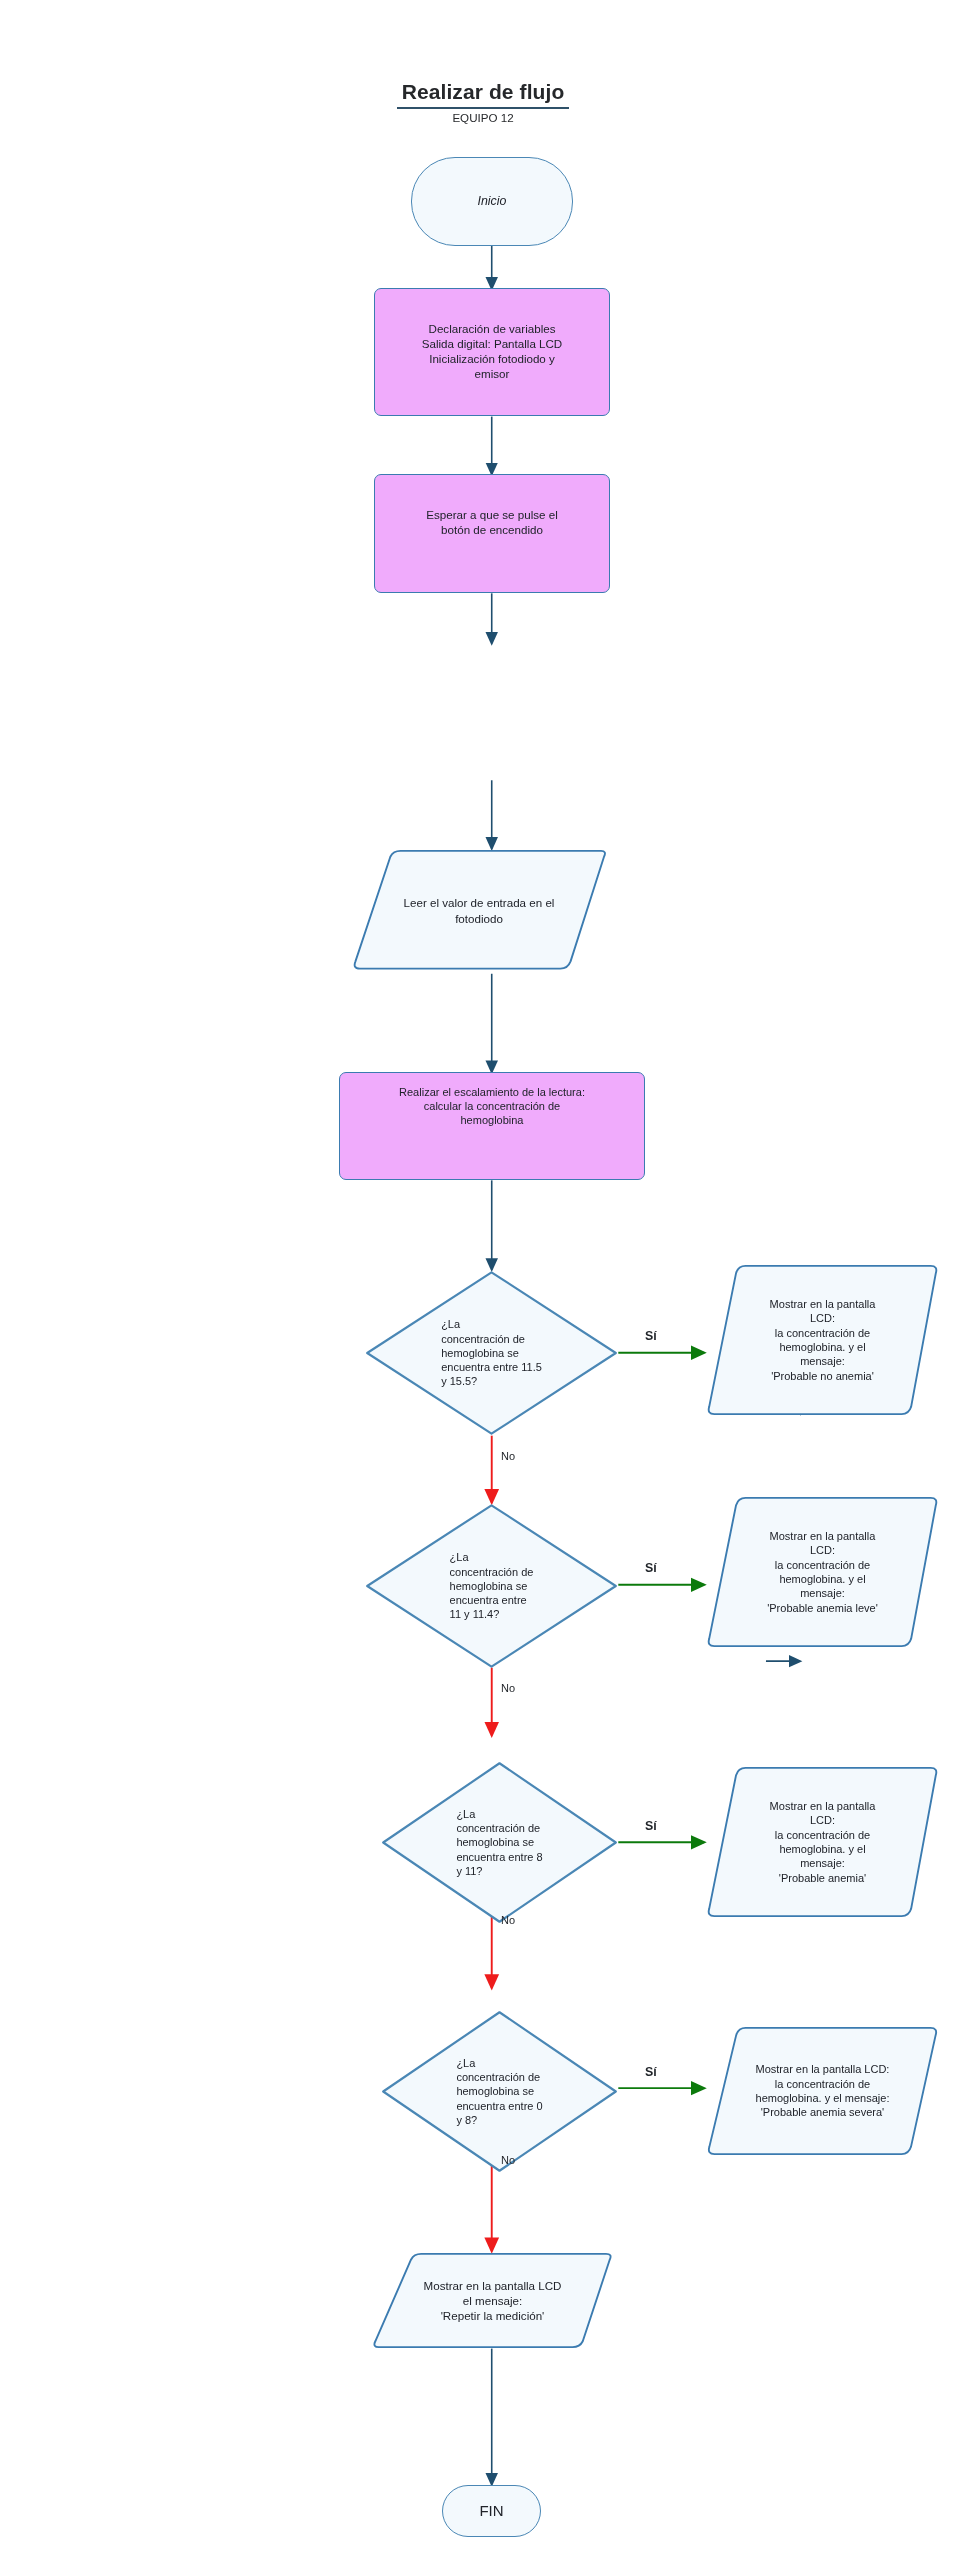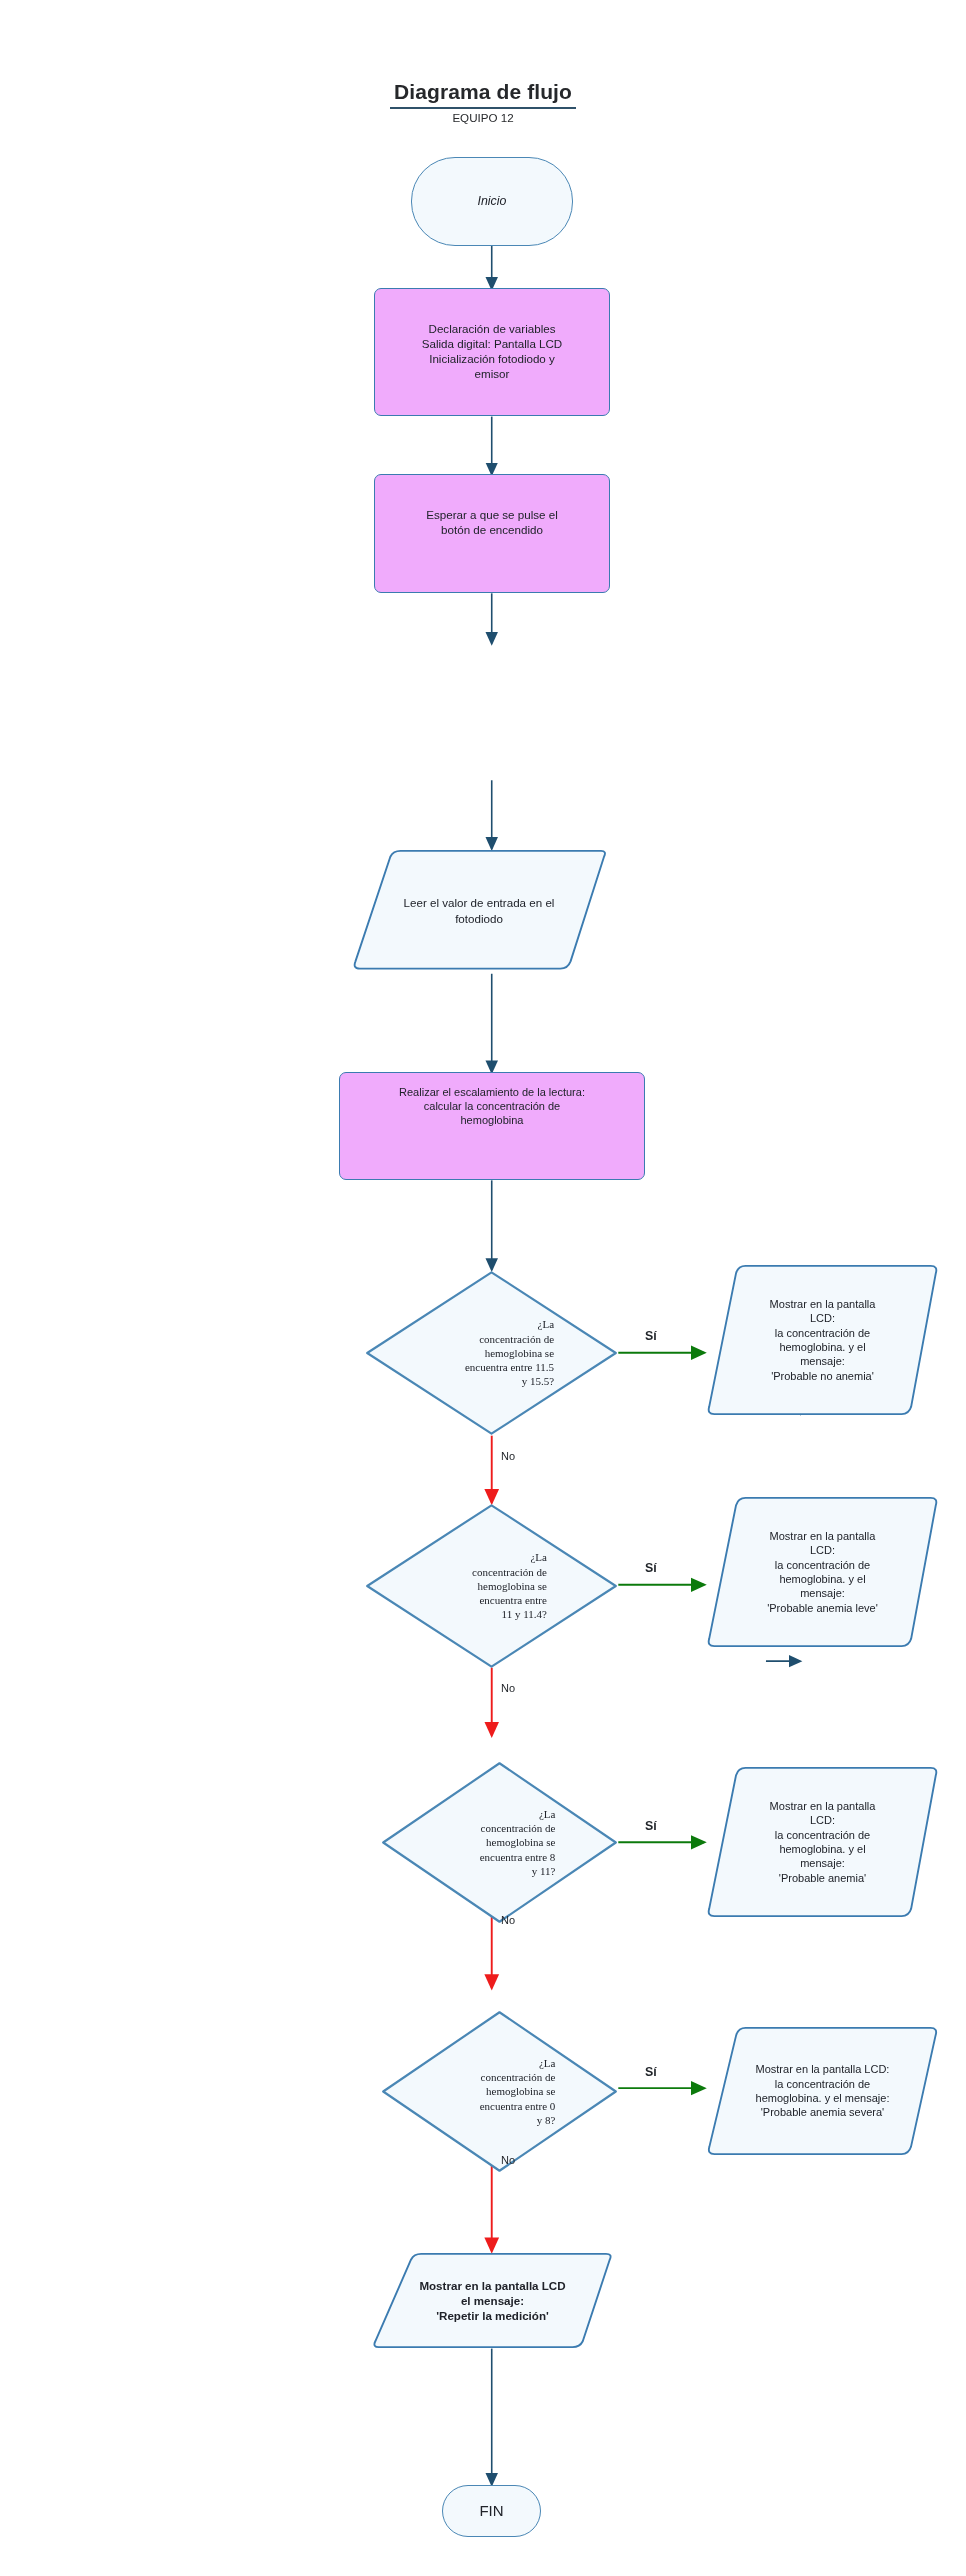--- a/index.html
+++ b/index.html
@@ -88,45 +88,44 @@
     justify-content: center;
     text-align: center;
     white-space: pre-line;
     line-height: 1.3;
     color: #20232a;
   }
   .dec-wrap { position: absolute; }
   .dec-wrap svg { position: absolute; left: 0; top: 0; overflow: visible; }
   .dec-text {
     position: absolute;
-    left: 18px; top: 0;
+    left: 0; top: 0;
     display: flex;
     align-items: center;
     justify-content: center;
-    text-align: right;
+    text-align: left;
     white-space: pre-line;
     line-height: 1.3;
     color: #20232a;
-    font-family: Liberation Serif, serif;
   }
   .edge-label {
     position: absolute;
     font-size: 11px;
     color: #1f2328;
   }
   .edge-label.yes { font-weight: bold; font-size: 12.4px; }
   .italic { font-style: italic; }
 </style>
 </head>
 <body>
 
 <div id="canvas">
 
   <div class="title-wrap">
-    <span class="doc-title">Diagrama de flujo</span>
+    <span class="doc-title">Realizar de flujo</span>
   </div>
   <div class="doc-subtitle">EQUIPO 12</div>
 
   <svg class="edges" viewBox="0 0 1328 3540">
     <defs>
       <marker id="ah-dark" markerWidth="9" markerHeight="9" refX="7.2" refY="4.5" orient="auto">
         <path d="M0,0.6 L8.6,4.5 L0,8.4 z" fill="#1f4e6e"></path>
       </marker>
       <marker id="ah-red" markerWidth="9" markerHeight="9" refX="7.2" refY="4.5" orient="auto">
         <path d="M0,0.6 L8.6,4.5 L0,8.4 z" fill="#ee1c1c"></path>
@@ -280,21 +279,21 @@
   <div class="io-wrap" style="left:704px; top:2025px; width:237px; height:132px;">
     <svg width="237" height="132" viewBox="0 0 326 182">
       <path d="M44 14 Q47 4 57 4 L312 4 Q322 4 319 14 L285 168 Q282 178 272 178 L14 178 Q4 178 7 168 Z" fill="#f3f9fd" stroke="#3b7bb0" stroke-width="2.6" stroke-linejoin="round"></path>
     </svg>
     <div class="io-text" style="width:237px; height:132px; font-size:11px;">Mostrar en la pantalla LCD:
 la concentración de
 hemoglobina. y el mensaje:
 'Probable anemia severa'</div>
   </div>
 
-  <div class="io-wrap" style="left:370px; top:2251px; width:245px; height:99px;font-weight:bold;">
+  <div class="io-wrap" style="left:370px; top:2251px; width:245px; height:99px;">
     <svg width="245" height="99" viewBox="0 0 336 136">
       <path d="M56 12 Q60 4 70 4 L324 4 Q333 4 329 12 L292 124 Q288 132 278 132 L12 132 Q3 132 7 124 Z" fill="#f3f9fd" stroke="#3b7bb0" stroke-width="2.6" stroke-linejoin="round"></path>
     </svg>
     <div class="io-text" style="width:245px; height:99px; font-size:11.6px;">Mostrar en la pantalla LCD
 el mensaje:
 'Repetir la medición'</div>
   </div>
 
   <div class="node terminator" style="left:442px; top:2485px; width:99px; height:52px; font-size:15px;">FIN</div>
 

